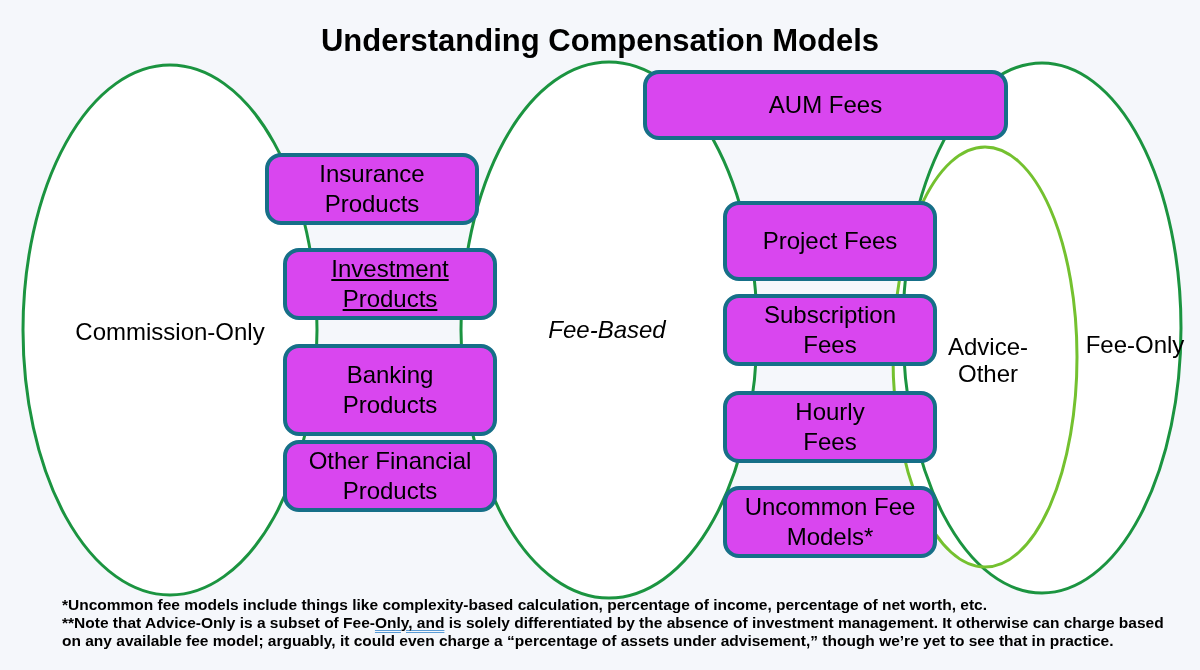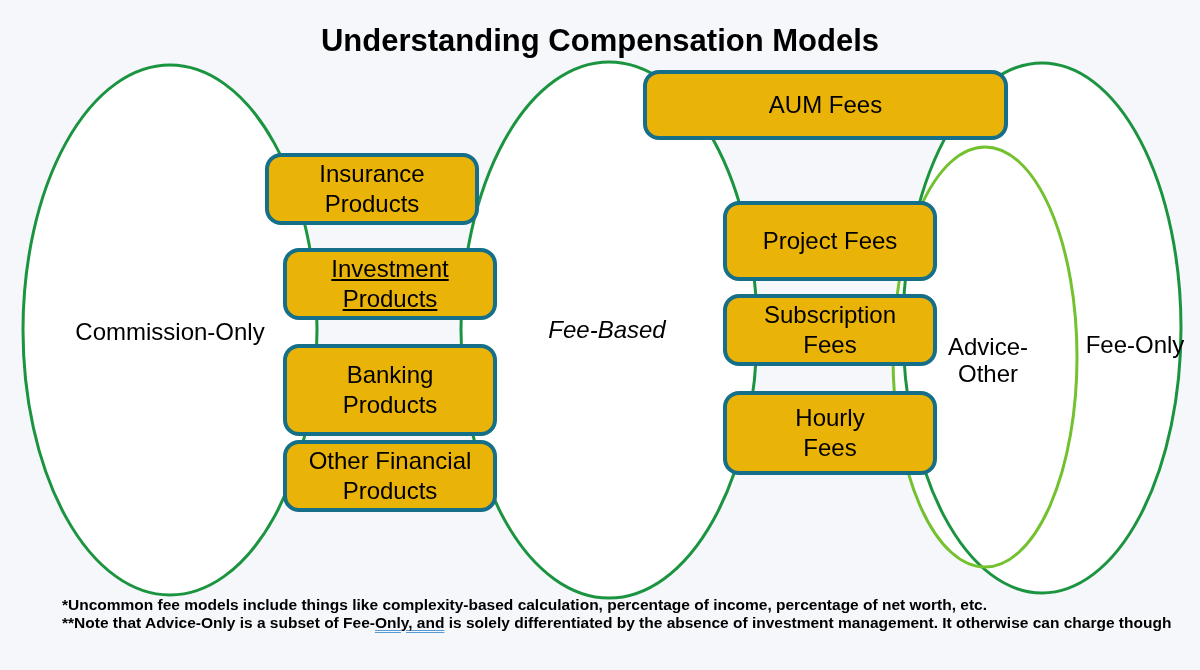--- a/index.html
+++ b/index.html
@@ -15,21 +15,21 @@
   svg.venn{position:absolute;left:0;top:0;}
   .title{
     position:absolute;left:0;top:7px;width:1200px;
     text-align:center;font-size:31px;font-weight:bold;color:#000;
     letter-spacing:0px;
     margin-top:16px;
   }
   .node{
     position:absolute;
     box-sizing:border-box;
-    background:#eab308;
+    background:#d946ef;
     border:4px solid var(--teal_border,#166f88);
     border-radius:16px;
     display:flex;flex-direction:column;align-items:center;justify-content:center;
     font-size:24px;line-height:30px;text-align:center;color:#000;
   }
   .node span{display:block;}
   .elabel{
     position:absolute;
     font-size:24px;line-height:27px;text-align:center;color:#000;
   }
@@ -86,31 +86,36 @@
   <div class="node" style="left:643px;top:70px;width:365px;height:70px;">
     <span>AUM Fees</span>
   </div>
   <div class="node" style="left:723px;top:201px;width:214px;height:80px;">
     <span>Project Fees</span>
   </div>
   <div class="node" style="left:723px;top:294px;width:214px;height:72px;">
     <span>Subscription</span>
     <span>Fees</span>
   </div>
-  <div class="node" style="left:723px;top:391px;width:214px;height:84px;align-items:center;">
+  <div class="node" style="left:723px;top:391px;width:214px;height:72px;align-items:center;">
     <span>Hourly</span>
     <span>Fees</span>
+  </div>
+  <div class="node" style="left:723px;top:486px;width:214px;height:72px;">
+    <span>Uncommon Fee</span>
+    <span>Models*</span>
   </div>
 
   <div class="elabel" style="left:45px;top:318px;width:250px;">Commission-Only</div>
   <div class="elabel" style="left:507px;top:316px;width:200px;font-style:italic;">Fee-Based</div>
   <div class="elabel" style="left:918px;top:333px;width:140px;">
     <span style="display:block;">Advice-</span>
     <span style="display:block;">Other</span>
   </div>
   <div class="elabel" style="left:1055px;top:331px;width:160px;">Fee-Only</div>
 
   <div class="footnotes">
     <div class="fline">*Uncommon fee models include things like complexity-based calculation, percentage of income, percentage of net worth, etc.</div>
-    <div class="fline"><span>**Note that Advice-Only is a subset of Fee-</span><span class="gram">Only, and</span><span> is solely differentiated by the absence of investment management. It otherwise can charge though</span></div>
+    <div class="fline"><span>**Note that Advice-Only is a subset of Fee-</span><span class="gram">Only, and</span><span> is solely differentiated by the absence of investment management. It otherwise can charge based</span></div>
+    <div class="fline">on any available fee model; arguably, it could even charge a “percentage of assets under advisement,” though we’re yet to see that in practice.</div>
   </div>
 
 </div>
 
 </body></html>

